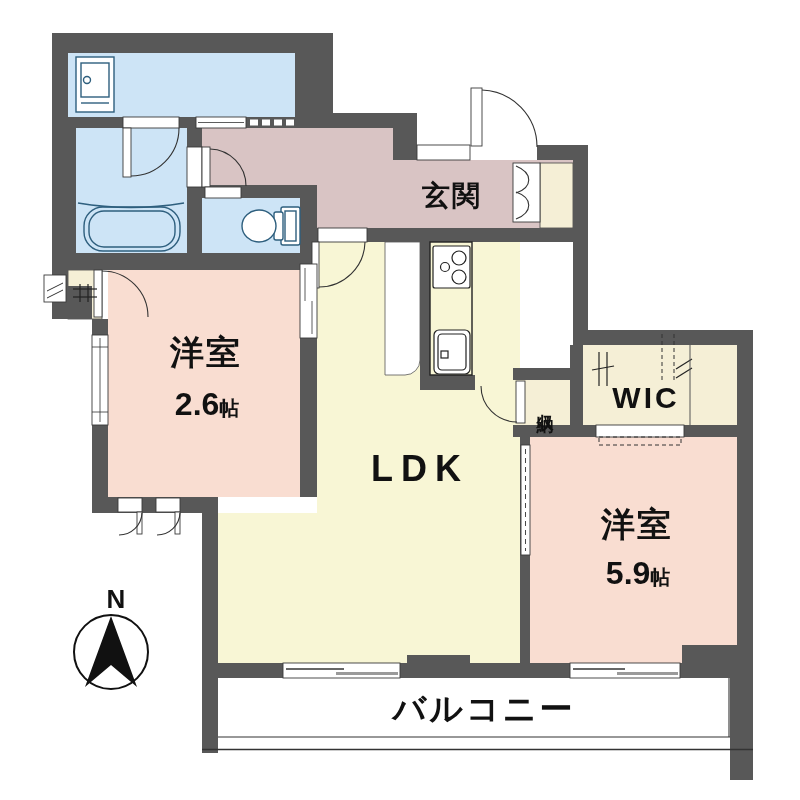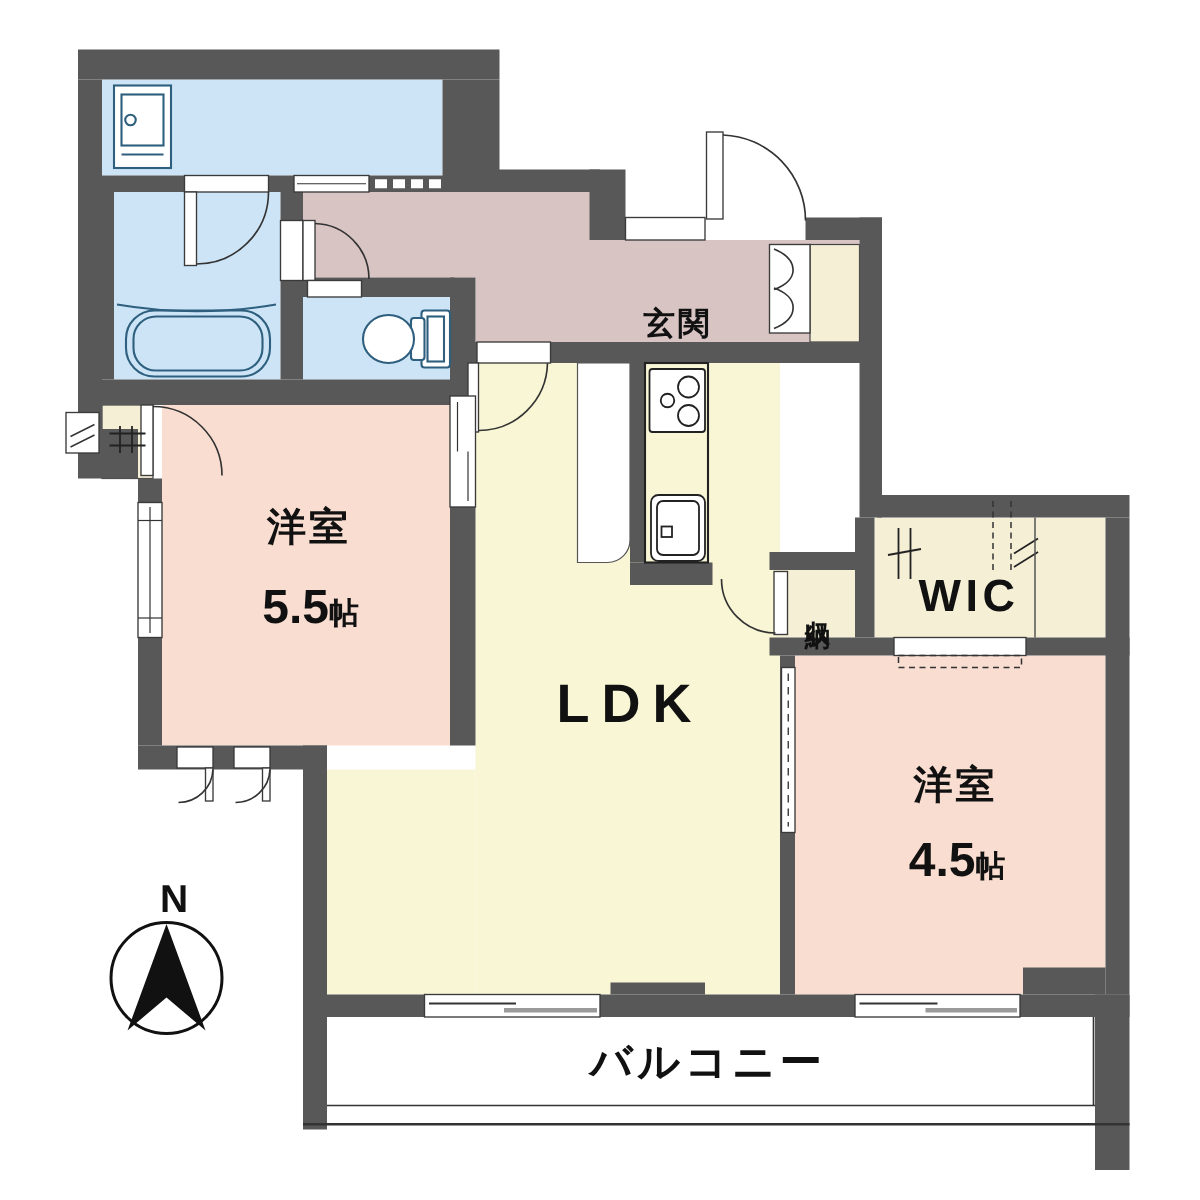--- a/index.html
+++ b/index.html
@@ -15,28 +15,28 @@
   .pink{fill:var(--bedroom,#f9ddd1);}
   .opn{fill:#ffffff;stroke:#3a3a3a;stroke-width:0.9;}
   .ln{stroke:#333;stroke-width:1.1;fill:none;}
   .fx{stroke:var(--fixline,#2e5f7e);fill:none;stroke-width:1.4;}
   .fxf{stroke:var(--fixline,#2e5f7e);fill:#ffffff;stroke-width:1.4;}
   .kln{stroke:#222;stroke-width:1.2;fill:#ffffff;}
   .dash{stroke:#333;stroke-width:1;fill:none;stroke-dasharray:4,3;}
   .lbl{position:absolute;transform:translate(-50%,-50%);color:#111;font-weight:700;
        white-space:nowrap;text-align:center;line-height:1;}
   .lbl .unit{font-size:0.62em;font-weight:700;}
-  .genkan{font-size:21px;letter-spacing:2px;margin-top:20px;}
+  .genkan{font-size:28px;letter-spacing:2px;}
   .ldk-name{font-size:36px;letter-spacing:8px;}
   .ldk-size{font-size:32px;}
-  .room-name{font-size:26px;letter-spacing:2px;font-family:Liberation Serif, serif;}
+  .room-name{font-size:34px;letter-spacing:2px;}
   .room-size{font-size:32px;}
   .shuno{font-size:17px;writing-mode:vertical-rl;letter-spacing:2px;}
   .wic-name{font-size:30px;letter-spacing:3px;}
-  .balcony-name{font-size:28px;letter-spacing:3px;}
+  .balcony-name{font-size:33px;letter-spacing:3px;margin-left:12px;}
   .north{font-size:26px;font-weight:800;}
 </style>
 </head>
 <body>
 
 <div class="plan">
 <svg width="800" height="800" viewBox="0 0 800 800">
 
   <g>
     <rect class="blue" x="68" y="53" width="227" height="64"></rect>
@@ -230,22 +230,22 @@
       <path d="M111,616 L137,687 L111,665 L85,687 Z" fill="#111"></path>
     </g>
   </g>
 </svg>
 
   <div class="lbl genkan" style="left:452px;top:196px;">玄関</div>
 
   <div class="lbl ldk-name" style="left:420px;top:469px;text-align:center;">LDK</div>
 
   <div class="lbl room-name" style="left:206px;top:352px;">洋室</div>
-  <div class="lbl room-size" style="left:207px;top:404px;"><span>5.5</span><span class="unit">帖</span></div>
+  <div class="lbl room-size" style="left:207px;top:404px;"><span>2.6</span><span class="unit">帖</span></div>
 
   <div class="lbl room-name" style="left:637px;top:524px;">洋室</div>
-  <div class="lbl room-size" style="left:638px;top:573px;"><span>4.5</span><span class="unit">帖</span></div>
+  <div class="lbl room-size" style="left:638px;top:573px;"><span>5.9</span><span class="unit">帖</span></div>
 
   <div class="lbl shuno" style="left:545px;top:402px;">収納</div>
   <div class="lbl wic-name" style="left:646px;top:398px;">WIC</div>
   <div class="lbl balcony-name" style="left:472px;top:708px;">バルコニー</div>
   <div class="lbl north" style="left:116px;top:599px;">N</div>
 </div>
 
 </body></html>

